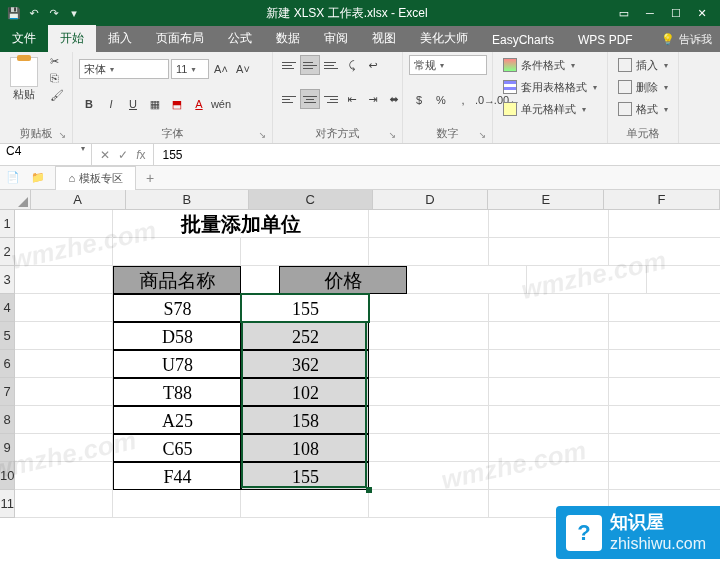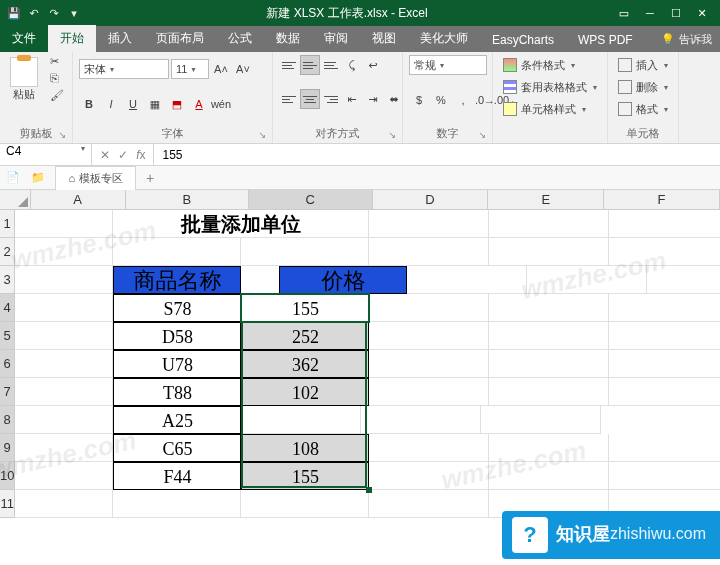--- a/index.html
+++ b/index.html
@@ -71,34 +71,34 @@
 .ch.sel { background: #d6d6d6; }
 .gridbody { display: flex; }
 .rowhdr { width: 32px; }
 .rh { height: 28px; border-right: 1px solid #ccc; border-bottom: 1px solid #ccc; background: #f0f0f0; text-align: center; font-size: 13px; color: #333; line-height: 28px; }
 .rh.sel { background: #d6d6d6; }
 .cells { position: relative; }
 .row { display: flex; height: 28px; }
 .cell { border-right: 1px solid #e0e0e0; border-bottom: 1px solid #e0e0e0; position: relative; }
 
 .title-cell { font-family: SimSun, serif; font-size: 20px; font-weight: bold; text-align: center; line-height: 28px; }
-.hdr-cell { background: #1d4ed8; font-family: SimSun, serif; font-size: 22px; text-align: center; line-height: 28px; border: 1px solid #000 !important; }
+.hdr-cell { background: #a3a3a3; font-family: SimSun, serif; font-size: 19px; text-align: center; line-height: 28px; border: 1px solid #000 !important; }
 .data-cell { font-family: SimSun, serif; font-size: 18px; text-align: center; line-height: 28px; border: 1px solid #000 !important; background: #fff; }
 .sel-range .data-cell.colC { background: #d9d9d9; }
 .active-cell { outline: 2px solid #0d5c2f; outline-offset: -1px; z-index: 3; }
 .sel-border { position: absolute; border: 2px solid #0d5c2f; pointer-events: none; z-index: 2; }
 .fill-handle { position: absolute; width: 6px; height: 6px; background: #0d5c2f; right: -3px; bottom: -3px; z-index: 4; }
 
 
 .wm { position: absolute; color: rgba(0,0,0,0.07); font-size: 26px; font-style: italic; font-weight: bold; transform: rotate(-12deg); pointer-events: none; z-index: 50; }
 
 
 .badge { position: absolute; right: 0; bottom: 6px; background: #1296db; color: #fff; display: flex; align-items: center; padding: 6px 14px 6px 10px; border-radius: 4px 0 0 4px; gap: 8px; z-index: 60; }
 .badge .logo { width: 36px; height: 36px; background: #fff; border-radius: 4px; display: flex; align-items: center; justify-content: center; color: #1296db; font-size: 22px; font-weight: bold; }
-.badge .txt { display: flex; line-height: 1.2; justify-content: space-between; }
+.badge .txt { display: flex; flex-direction: column; line-height: 1.2; justify-content: space-between; }
 .badge .txt .t1 { font-size: 18px; font-weight: bold; }
 .badge .txt .t2 { font-size: 16px; opacity: 0.9; }
 </style>
 </head>
 <body>
 
 <div class="titlebar">
   <div class="qat">
     <span class="q">💾</span>
     <span class="q">↶</span>
@@ -403,20 +403,21 @@
           <div class="cell" style="width: 98px;"></div>
           <div class="cell data-cell" style="width: 128px;">T88</div>
           <div class="cell data-cell colC" style="width: 128px;">102</div>
           <div class="cell" style="width: 120px;"></div>
           <div class="cell" style="width: 120px;"></div>
           <div class="cell" style="width: 120px;"></div>
         </div>
         <div class="row">
           <div class="cell" style="width: 98px;"></div>
           <div class="cell data-cell" style="width: 128px;">A25</div>
+          <div class="cell data-cell colC" style="width: 128px;">158</div>
           <div class="cell" style="width: 120px;"></div>
           <div class="cell" style="width: 120px;"></div>
           <div class="cell" style="width: 120px;"></div>
         </div>
         <div class="row">
           <div class="cell" style="width: 98px;"></div>
           <div class="cell data-cell" style="width: 128px;">C65</div>
           <div class="cell data-cell colC" style="width: 128px;">108</div>
           <div class="cell" style="width: 120px;"></div>
           <div class="cell" style="width: 120px;"></div>

